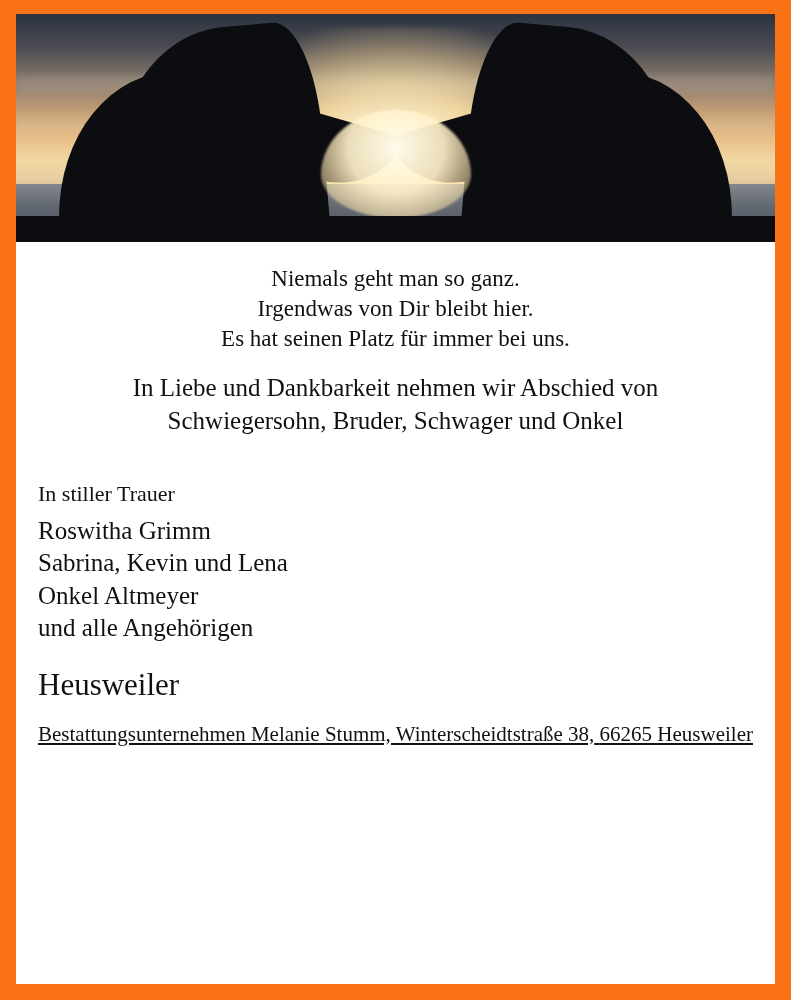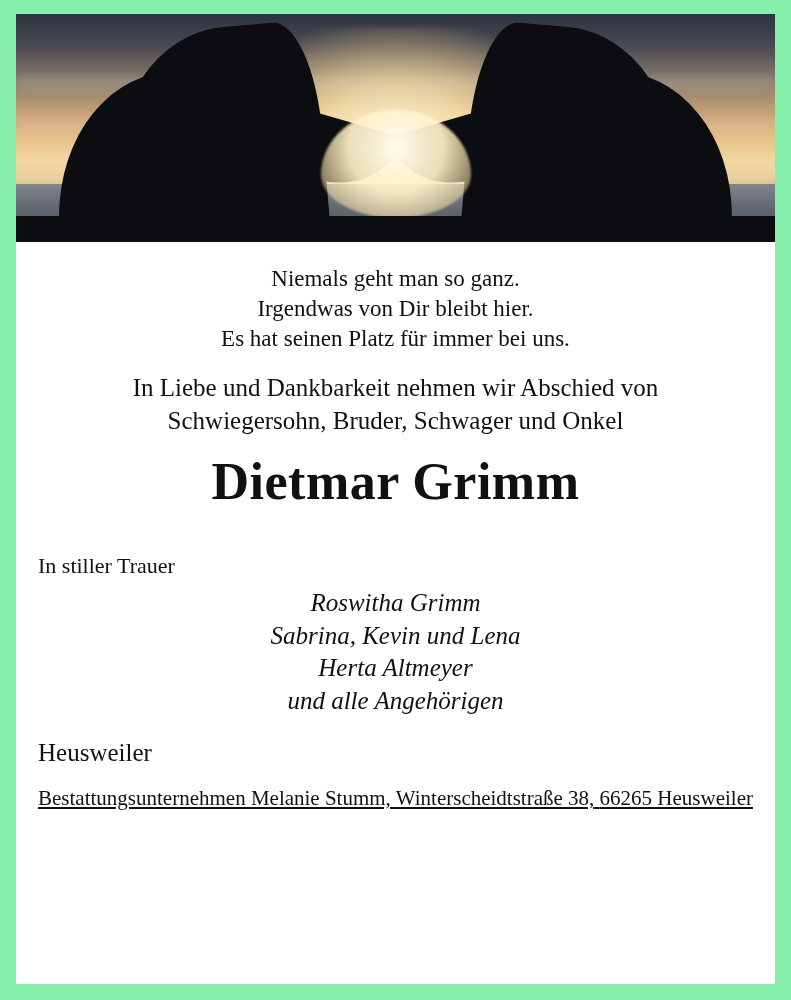--- a/index.html
+++ b/index.html
@@ -11,21 +11,21 @@
     width: 791px;
     height: 1000px;
     font-family: "Liberation Serif", serif;
   }
 
   .obituary {
     position: relative;
     box-sizing: border-box;
     width: 791px;
     height: 1000px;
-    background: #86efac;
+    background: #f97316;
     padding: 14px 16px 16px 16px;
   }
 
   .card {
     box-sizing: border-box;
     width: 100%;
     height: 100%;
     background: #ffffff;
     display: flex;
     flex-direction: column;
@@ -190,29 +190,27 @@
   }
   .dates .sep { display: inline-block; width: 42px; }
 
   .mourning-head {
     text-align: left;
     font-size: 22px;
     margin-top: 44px;
   }
 
   .mourners {
-    text-align: center;
-    font-style: italic;
     font-size: 25px;
     line-height: 1.30;
     margin-top: 8px;
   }
 
   .place {
-    font-size: 25px;
+    font-size: 31px;
     margin-top: 22px;
     text-align: left;
   }
 
   .ceremony {
     font-size: 23px;
     line-height: 1.33;
     margin-top: 16px;
     text-align: left;
   }
@@ -253,29 +251,28 @@
         <div>Niemals geht man so ganz.</div>
         <div>Irgendwas von Dir bleibt hier.</div>
         <div>Es hat seinen Platz für immer bei uns.</div>
       </div>
 
       <div class="dedication">
         <div>In Liebe und Dankbarkeit nehmen wir Abschied von</div>
         <div>Schwiegersohn, Bruder, Schwager und Onkel</div>
       </div>
 
-      <div class="name">Dietmar Grimm</div>
 
 
       <div class="mourning-head">In stiller Trauer</div>
 
       <div class="mourners">
         <div>Roswitha Grimm</div>
         <div>Sabrina, Kevin und Lena</div>
-        <div>Herta Altmeyer</div>
+        <div>Onkel Altmeyer</div>
         <div>und alle Angehörigen</div>
       </div>
 
       <div class="place">Heusweiler</div>
 
 
       <div class="undertaker">
         <span>Bestattungsunternehmen Melanie Stumm, Winterscheidtstraße 38,</span>
         <span>66265 Heusweiler</span>
       </div>

